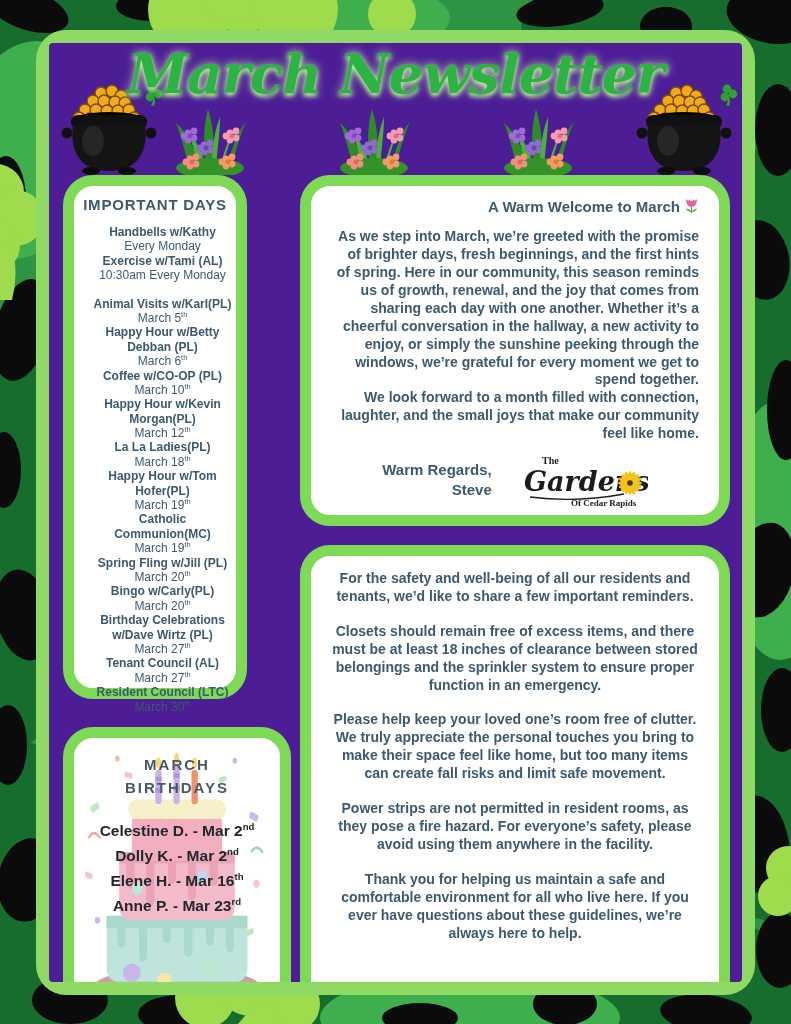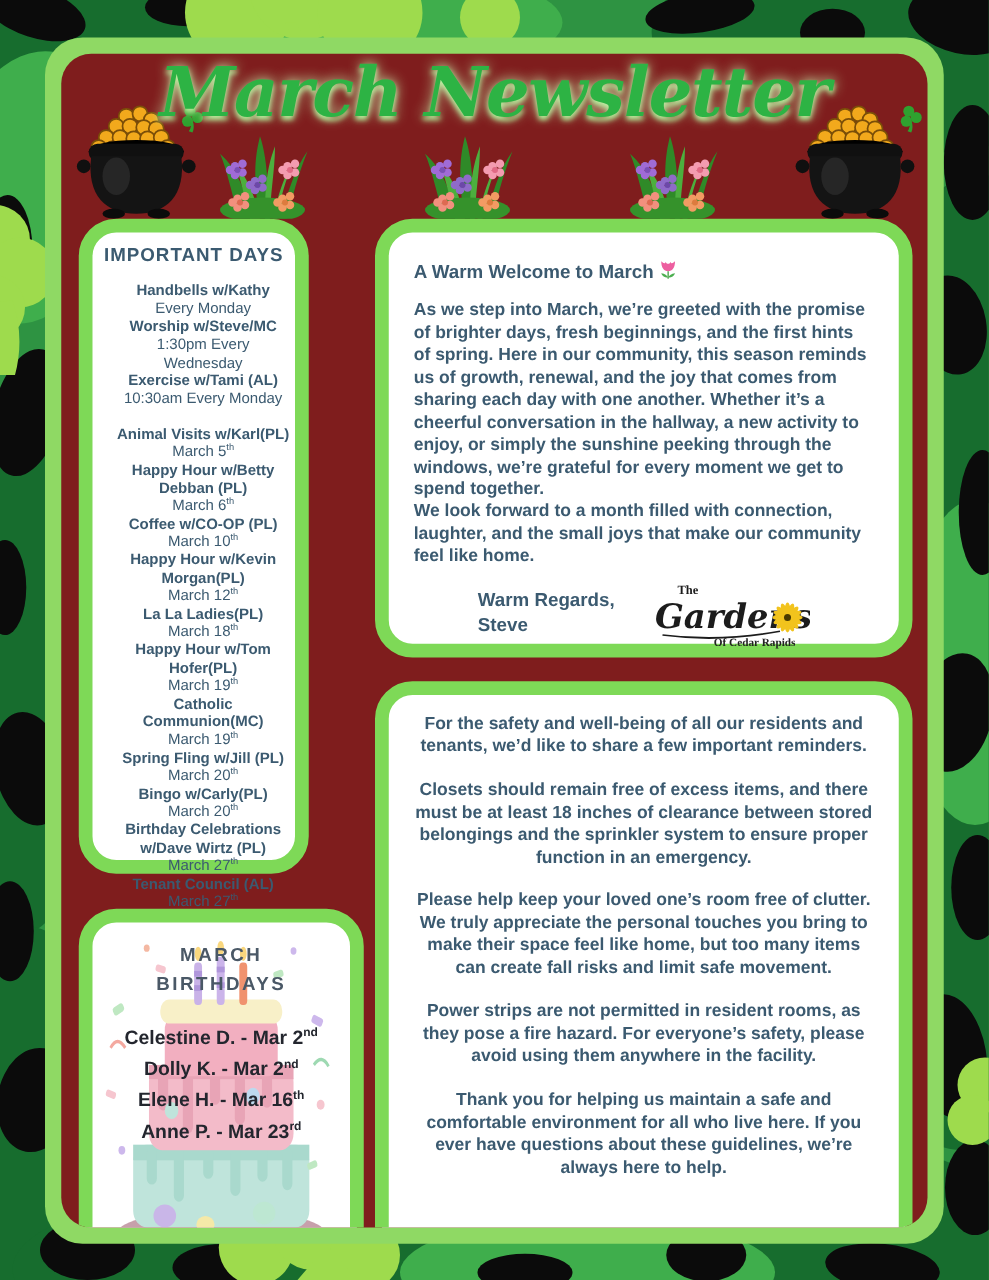--- a/index.html
+++ b/index.html
@@ -7,21 +7,21 @@
     width:791px;height:1024px;position:relative;overflow:hidden;
     font-family:"Liberation Sans",sans-serif;background:#2E9342;
   }
   .bg{position:absolute;left:0;top:0;width:791px;height:1024px;display:block;}
   .frame{
     position:absolute;left:36px;top:30px;width:719px;height:965px;
     background:#8FD964;border-radius:30px;
   }
   .paper{
     position:absolute;left:13px;top:13px;right:13px;bottom:13px;
-    background:#7f1d1d;border-radius:24px;overflow:hidden;
+    background:#4c1d95;border-radius:4px;overflow:hidden;
   }
   .title{
     position:absolute;top:-2px;left:0;right:0;text-align:center;
     font-family:"DejaVu Serif",serif;font-style:italic;font-weight:bold;
     font-size:55px;letter-spacing:-1px;color:#2DB344;
     text-shadow:0 0 10px #C9F0AF, 0 3px 4px #A8E28A;
     z-index:3;
   }
   .pot{position:absolute;width:110px;height:96px;z-index:2;}
   .pot.left{left:5px;top:36px;}
@@ -35,21 +35,21 @@
   }
   
   #important{left:14px;top:132px;width:184px;height:524px;padding:10px 4px;text-align:center;}
   #important h2{
     margin:0 0 12px 0;font-size:15px;letter-spacing:.8px;color:#3B5A70;
   }
   #important .wk,#important .ev{font-size:12px;line-height:1.2;margin-left:15px;}
   #important .weekly{margin-bottom:14px;}
   .nm{font-weight:bold;}
   
-  #welcome{left:251px;top:132px;width:430px;height:351px;padding:22px 20px;text-align:left;
+  #welcome{left:251px;top:132px;width:430px;height:351px;padding:11px 20px;text-align:right;
     font-weight:bold;font-size:14px;line-height:1.28;}
   #welcome h3{margin:0 0 12px 0;font-size:15px;}
   #welcome h3 .tulip{vertical-align:-3px;margin-left:4px;}
   #welcome p{margin:0;}
   .signrow{display:flex;justify-content:center;align-items:center;gap:24px;margin-top:8px;}
   .signoff{font-size:15px;line-height:1.35;}
   
   #safety{left:251px;top:502px;width:430px;height:504px;padding:14px 20px;text-align:center;
     font-weight:bold;font-size:14px;line-height:1.28;}
   .safety-p{margin:0 0 17px 0;}
@@ -382,24 +382,20 @@
 
     <section class="box" id="important">
       <h2>IMPORTANT DAYS</h2>
       <div class="weekly">
 
           <div class="wk">
             <div class="nm">Handbells w/Kathy</div>
             <div class="tm">Every Monday</div>
           </div>
 
-          <div class="wk">
-            <div class="nm">Worship w/Steve/MC</div>
-            <div class="tm">1:30pm Every Wednesday</div>
-          </div>
 
           <div class="wk">
             <div class="nm">Exercise w/Tami (AL)</div>
             <div class="tm">10:30am Every Monday</div>
           </div>
         </div>
       <div class="events">
 
           <div class="ev">
             <div class="nm">Animal Visits w/Karl(PL)</div>

